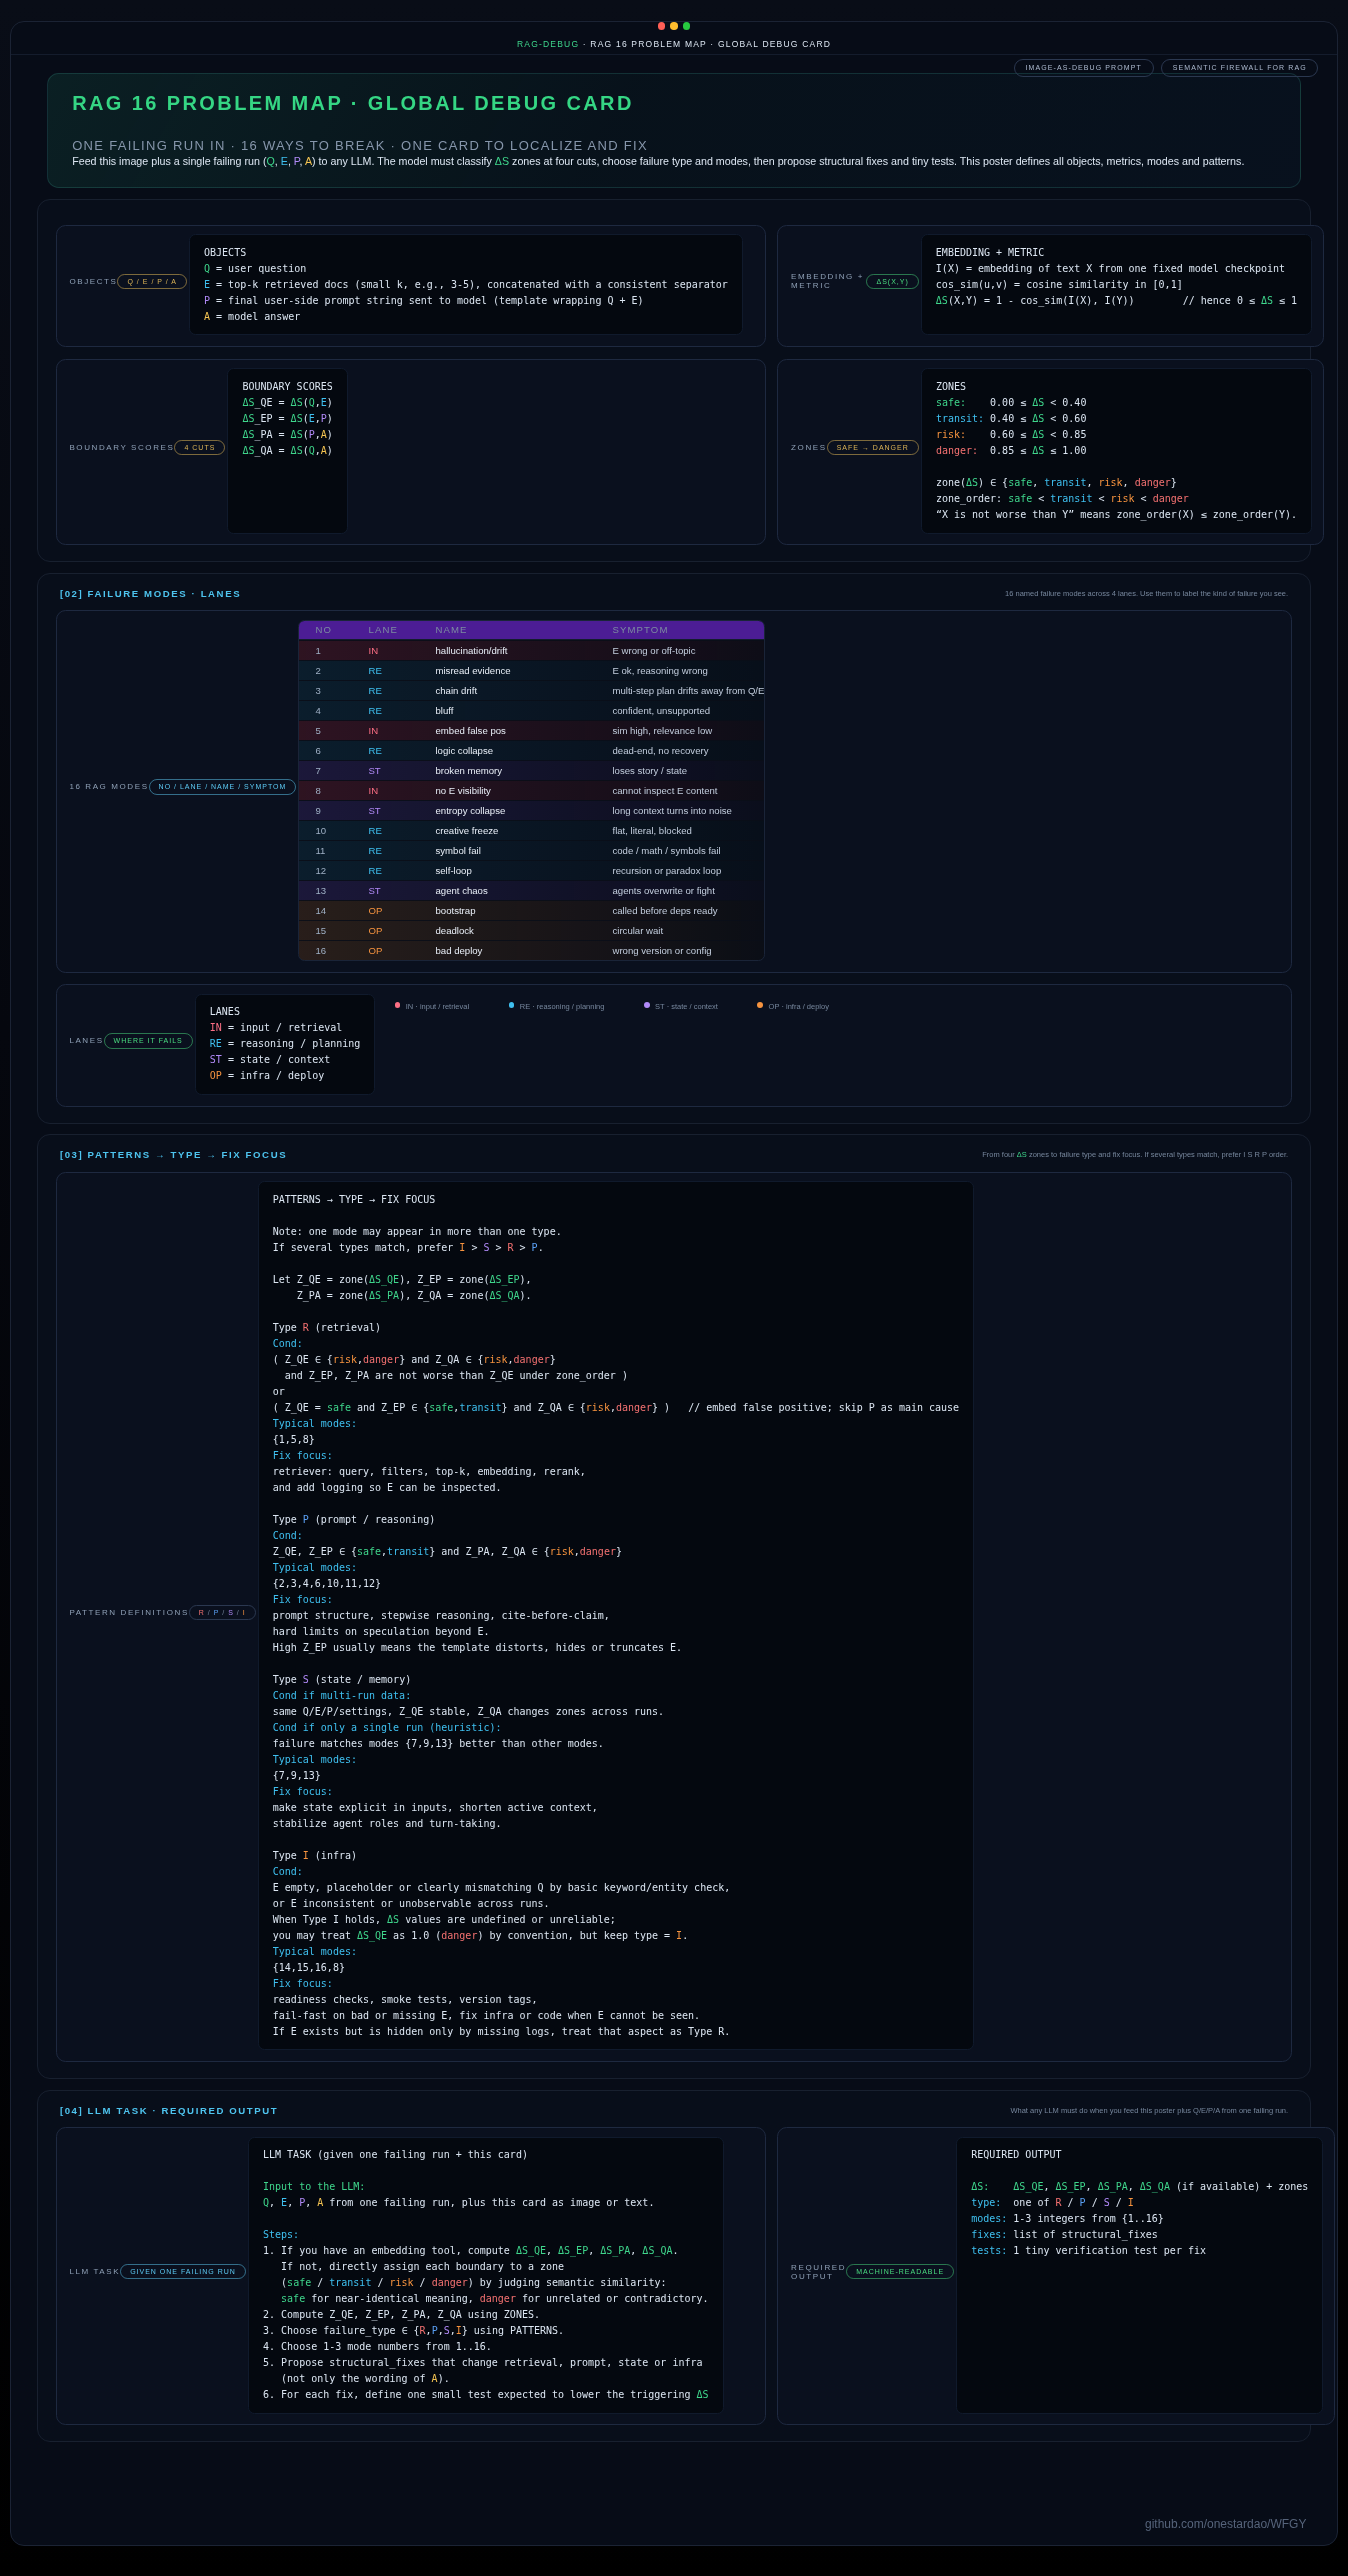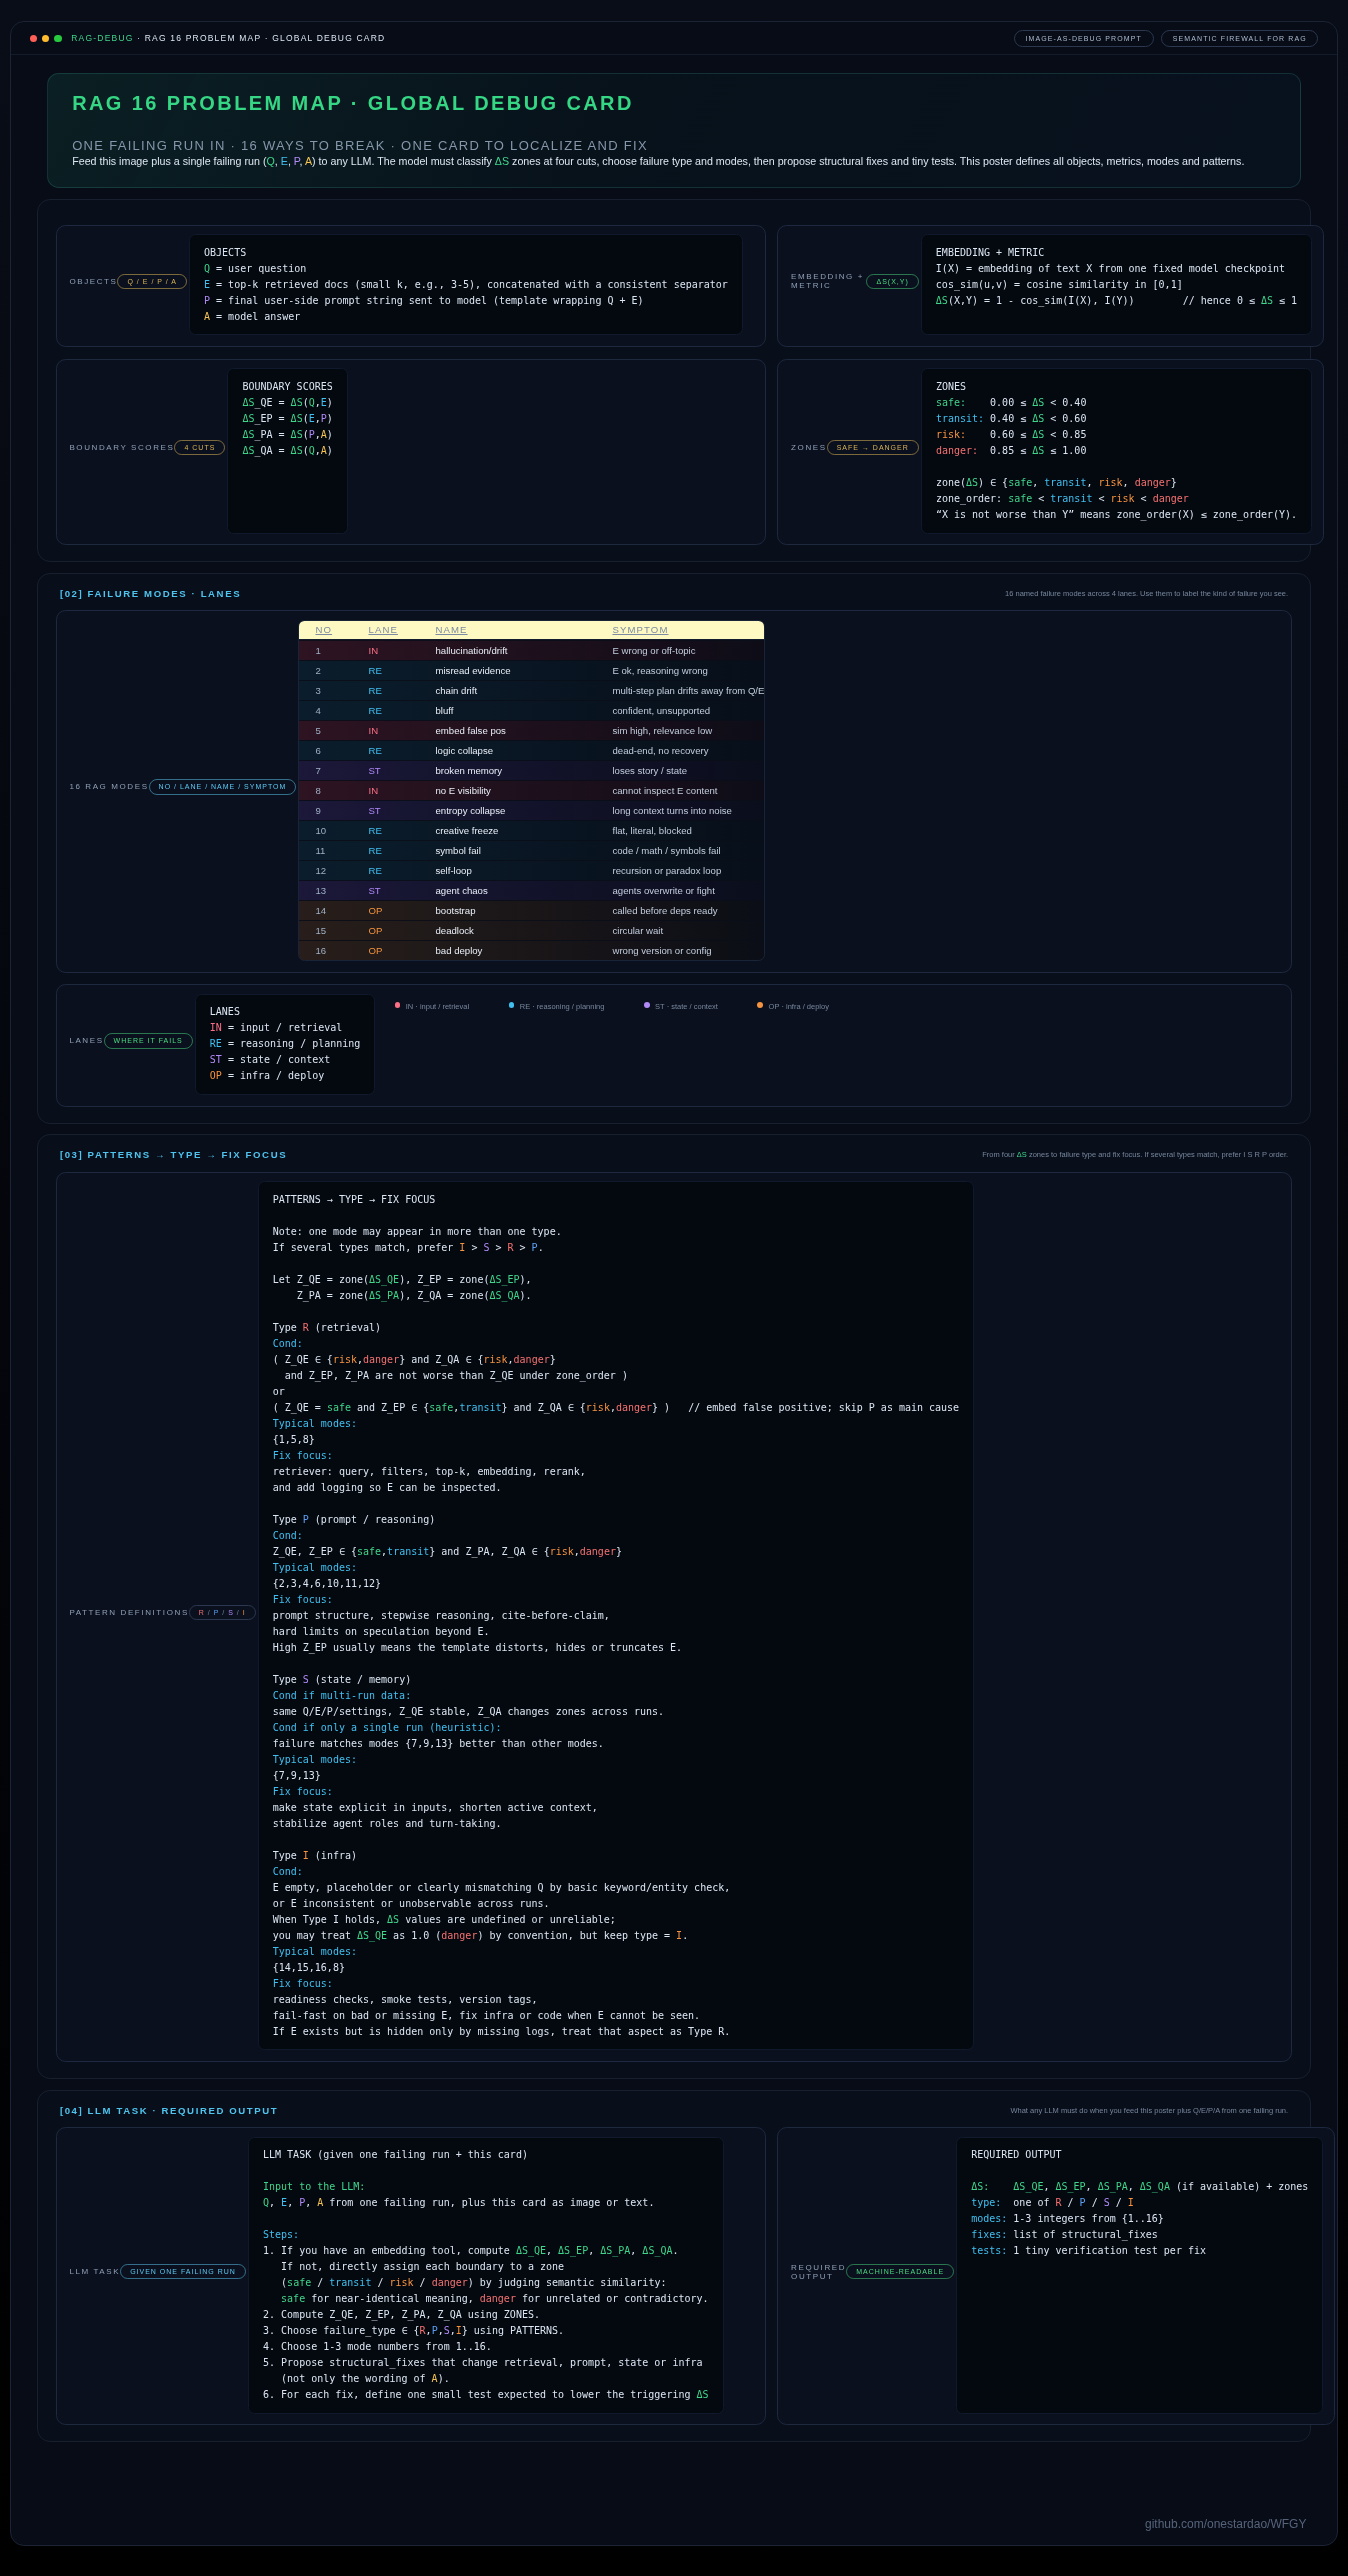--- a/index.html
+++ b/index.html
@@ -11,21 +11,21 @@
   }
   .window {
     position:absolute; left:9.6px; right:9.6px; top:21.4px; height:2525px;
     background:#070c17;
     border:0.5px solid #1b2334; border-radius:14px;
     overflow:hidden;
   }
   
   .topbar {
     height:33px; display:flex; align-items:center; gap:9.6px;
-    padding:0 19px; border-bottom:0.5px solid #141c2c;
+    padding:0 19px; border-bottom:0.5px solid #141c2c;flex-direction:column;
   }
   .dots { display:flex; gap:4.8px; }
   .dot { width:7.5px; height:7.5px; border-radius:50%; display:inline-block; }
   .dot-red{ background:#ff5f56; } .dot-yellow{ background:#ffbd2e; } .dot-green{ background:#27c93f; }
   .tb-title { font-size:8.5px; letter-spacing:1.2px; color:#c6d1e1; white-space:nowrap; }
   .tb-pills { margin-left:auto; display:flex; gap:7.5px; }
   .pill {
     border:0.5px solid #2b3850; border-radius:534px; padding:4.3px 10.7px;
     font-size:7px; letter-spacing:1.1px; color:#aebbd0; white-space:nowrap;
   }
@@ -74,21 +74,21 @@
     flex:0 0 auto;
   }
   .cl { min-height:16px; }
   
   .tk-w{color:#dce6f2;} .tk-dim{color:#76869c;}
   .tk-g{color:#3fd68c;} .tk-c{color:#3fc0f0;} .tk-p{color:#b18af8;} .tk-b{color:#5ba0f5;}
   .tk-y{color:#f5c452;} .tk-r{color:#f47171;} .tk-o{color:#f6933f;} .tk-pk{color:#fb6f85;}
   
   .mtable { border:0.5px solid #1a2438; border-radius:6.4px; overflow:hidden; background:#060b15; }
   .trow { display:grid; grid-template-columns:53px 67px 177px 1fr; align-items:center; padding:0 0 0 16px; height:20px; }
-  .thead { height:19px; background:#fef9c3; border-bottom:0.5px solid #131c2e; font-size:7px; letter-spacing:1.1px; color:#7c8ba1;text-decoration:underline; }
+  .thead { height:19px; background:#4c1d95; border-bottom:0.5px solid #131c2e; font-size:7px; letter-spacing:1.1px; color:#7c8ba1; }
   .trow + .trow { border-top:0.5px solid rgba(10,14,24,0.9); }
   .trow span { font-size:9.6px; }
   .trow .td0 { color:#9fb0c5; }
   .trow .td2 { color:#e8eef7; }
   .trow .td3 { color:#c2cddd; }
   .lane-IN { background:linear-gradient(90deg, rgba(244,63,94,0.17), rgba(244,63,94,0.03)); }
   .lane-IN .td1 { color:#fb6f85; }
   .lane-RE { background:linear-gradient(90deg, rgba(56,189,248,0.10), rgba(56,189,248,0.02)); }
   .lane-RE .td1 { color:#3fc0f0; }
   .lane-ST { background:linear-gradient(90deg, rgba(139,92,246,0.16), rgba(139,92,246,0.03)); }

